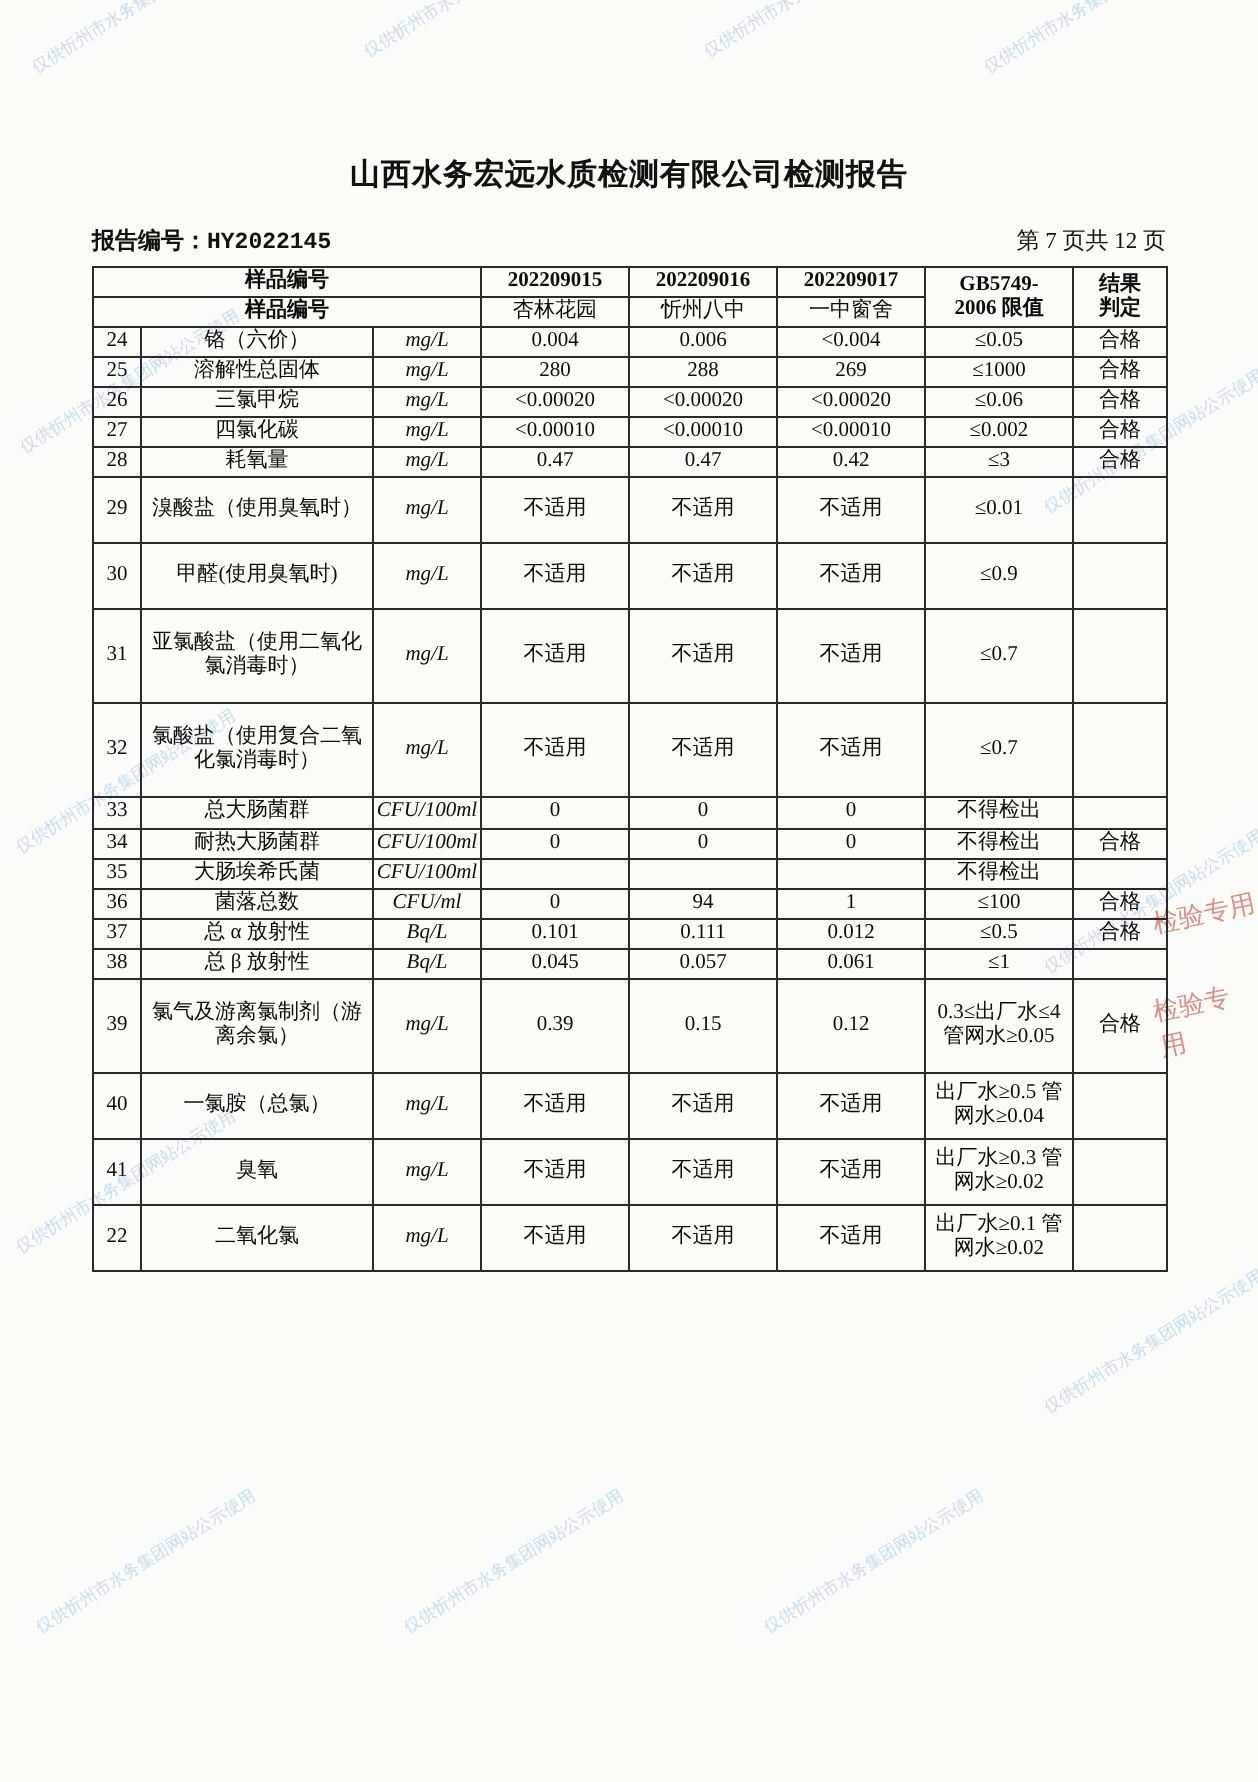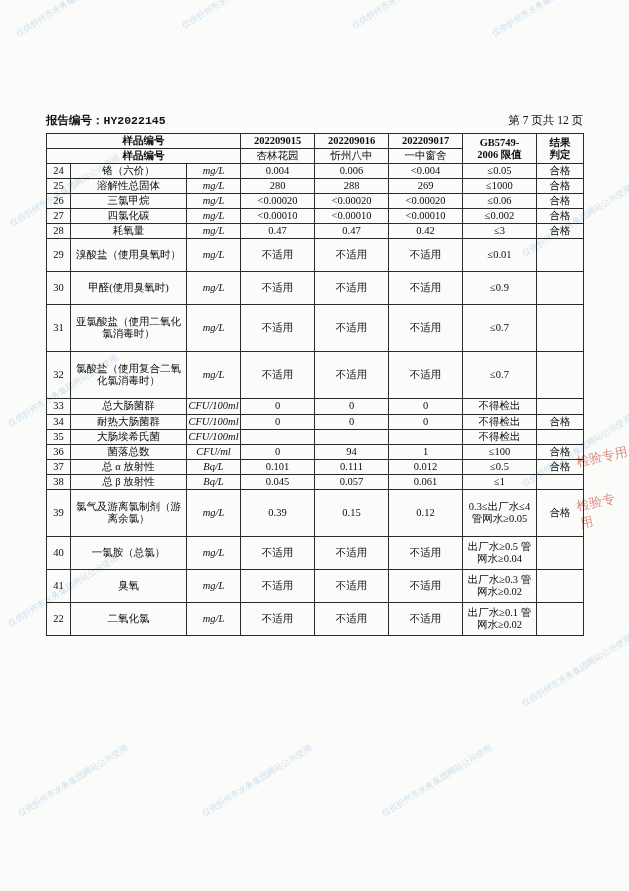--- a/index.html
+++ b/index.html
@@ -130,20 +130,21 @@
   <div class="wm" style="left:8px;   top:220px;">仅供忻州市水务集团网站公示使用</div>
   <div class="wm" style="left:6px;   top:420px;">仅供忻州市水务集团网站公示使用</div>
   <div class="wm" style="left:6px;   top:620px;">仅供忻州市水务集团网站公示使用</div>
   <div class="wm" style="left:16px;  top:810px;">仅供忻州市水务集团网站公示使用</div>
   <div class="wm" style="left:200px; top:810px;">仅供忻州市水务集团网站公示使用</div>
   <div class="wm" style="left:380px; top:810px;">仅供忻州市水务集团网站公示使用</div>
   <div class="wm" style="left:520px; top:700px;">仅供忻州市水务集团网站公示使用</div>
   <div class="wm" style="left:520px; top:480px;">仅供忻州市水务集团网站公示使用</div>
   <div class="wm" style="left:520px; top:250px;">仅供忻州市水务集团网站公示使用</div>
 
+  <div class="title">山西水务宏远水质检测有限公司检测报告</div>
   <div class="report-no">报告编号：HY2022145</div>
   <div class="page-no">第 7 页共 12 页</div>
 
   <div class="stamp" style="left:576px; top:448px;">检验专用</div>
   <div class="stamp" style="left:578px; top:492px;">检验专用</div>
 
   <table class="rep">
     <colgroup>
       <col class="c-no">
         <col class="c-item">

